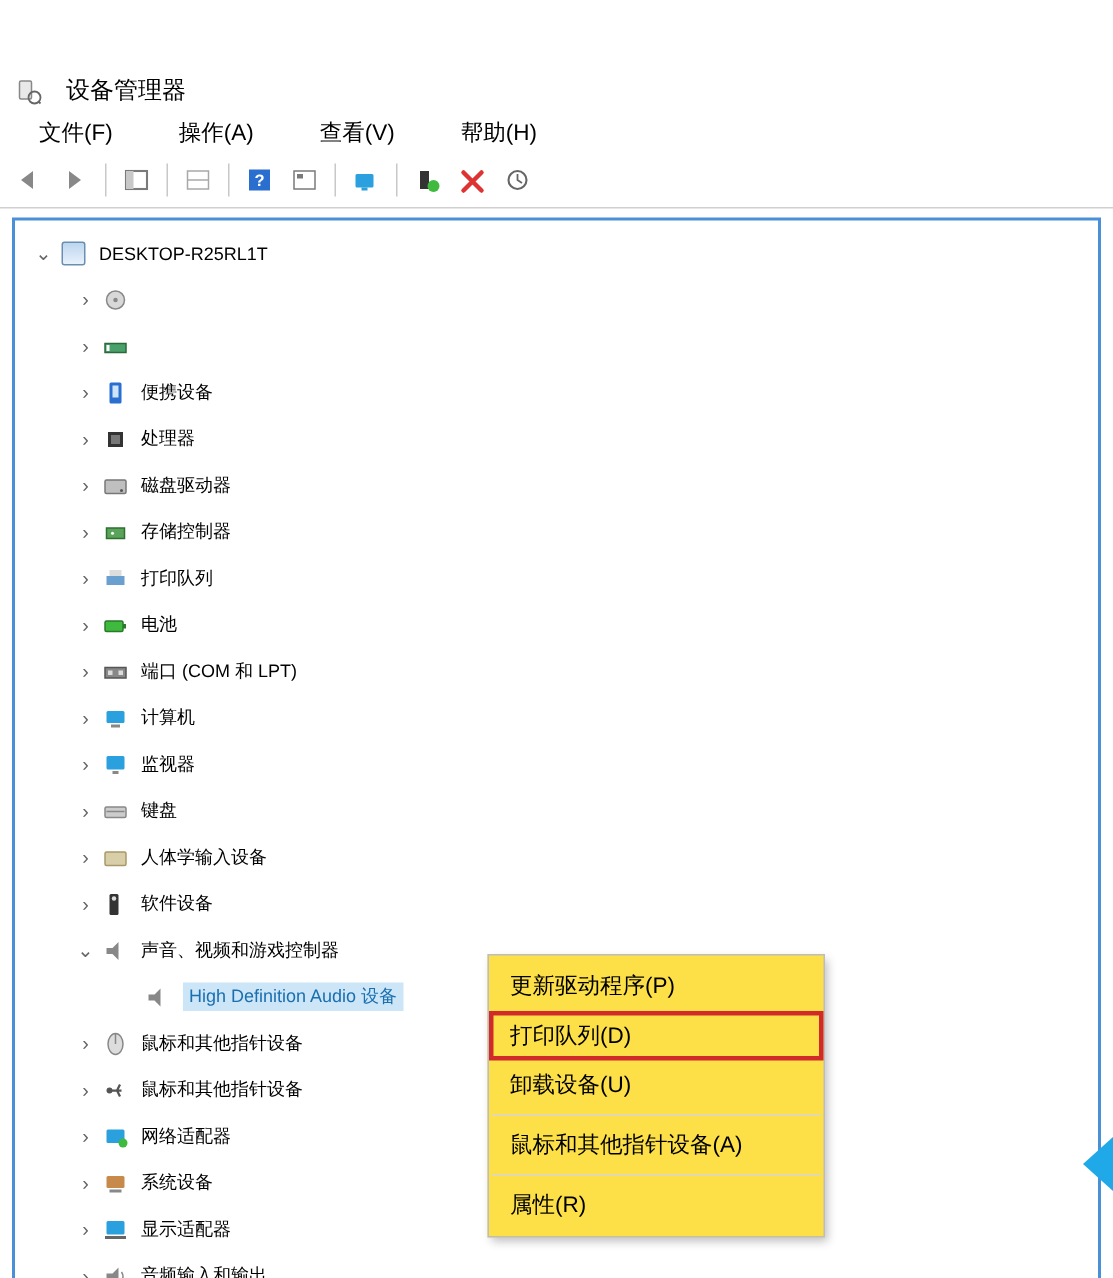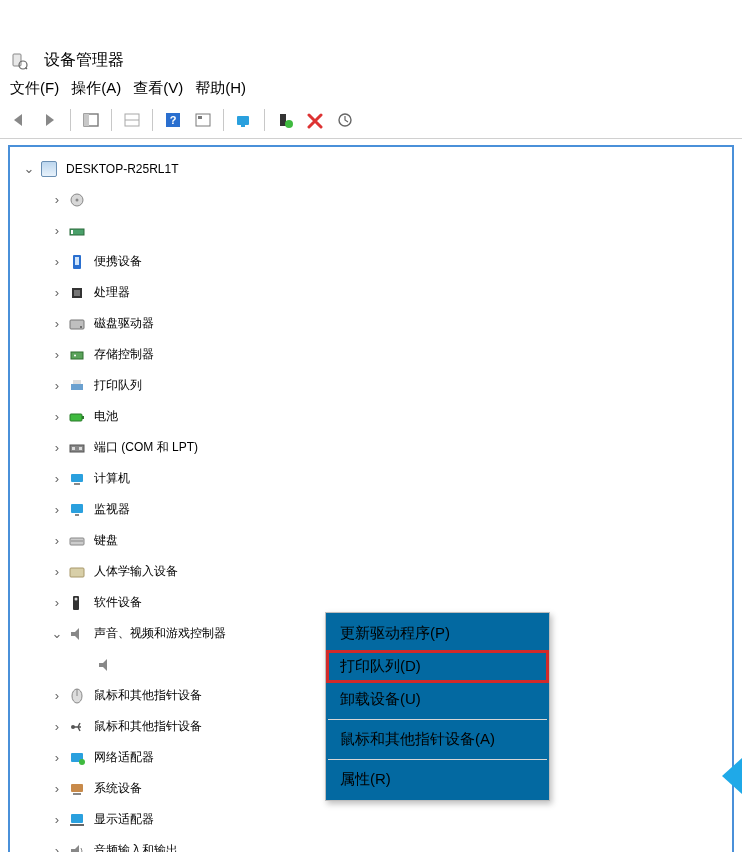--- a/index.html
+++ b/index.html
@@ -17,22 +17,22 @@
       align-items: center;
       gap: 8px;
       padding: 6px 8px 4px 8px;
       margin-top: 44px;
     }
     .titlebar .title {
       font-size: 16px;
     }
     .menubar {
       display: flex;
-      gap: 12px;
-      padding: 4px 10px 8px 10px;
+      gap: 44px;
+      padding: 4px 10px 8px 26px;
       font-size: 15px;
     }
     .menubar span { cursor: default; }
     .toolbar {
       display: flex;
       align-items: center;
       padding: 2px 6px 6px 6px;
       border-bottom: 1px solid #d0d0d0;
       gap: 2px;
     }
@@ -86,23 +86,23 @@
     }
     .label { font-size: 12px; }
     .selected-label {
       background: #cde6f7;
       color: #1a6fb0;
       padding: 1px 4px;
     }
     .context-menu {
       position: absolute;
       left: 325px;
-      top: 612px;
+      top: 636px;
       width: 225px;
-      background: #0369a1;
+      background: #fde047;
       border: 1px solid #bdbdbd;
       box-shadow: 2px 3px 6px rgba(0,0,0,0.25);
       padding: 4px 0;
     }
     .context-menu .item {
       padding: 7px 14px;
       font-size: 15px;
     }
     .context-menu .item.highlighted {
       border: 3px solid #d12a2a;
@@ -388,20 +388,21 @@
         <span class="label">声音、视频和游戏控制器</span>
       </div>
       <div class="tree-row">
         <span class="indent i2"></span>
         <span class="expander"></span>
         <span class="icon">
           <svg width="20" height="18" viewBox="0 0 20 18">
             <path d="M4 7 L8 7 L12 3 L12 15 L8 11 L4 11 Z" fill="#888"></path>
           </svg>
         </span>
+        <span class="label selected-label">High Definition Audio 设备</span>
       </div>
       <div class="tree-row">
         <span class="indent i1"></span>
         <span class="expander">›</span>
         <span class="icon">
           <svg width="20" height="18" viewBox="0 0 20 18">
             <ellipse cx="10" cy="9" rx="5" ry="7" fill="#ddd" stroke="#888"></ellipse>
             <line x1="10" y1="2" x2="10" y2="9" stroke="#888"></line>
           </svg>
         </span>

